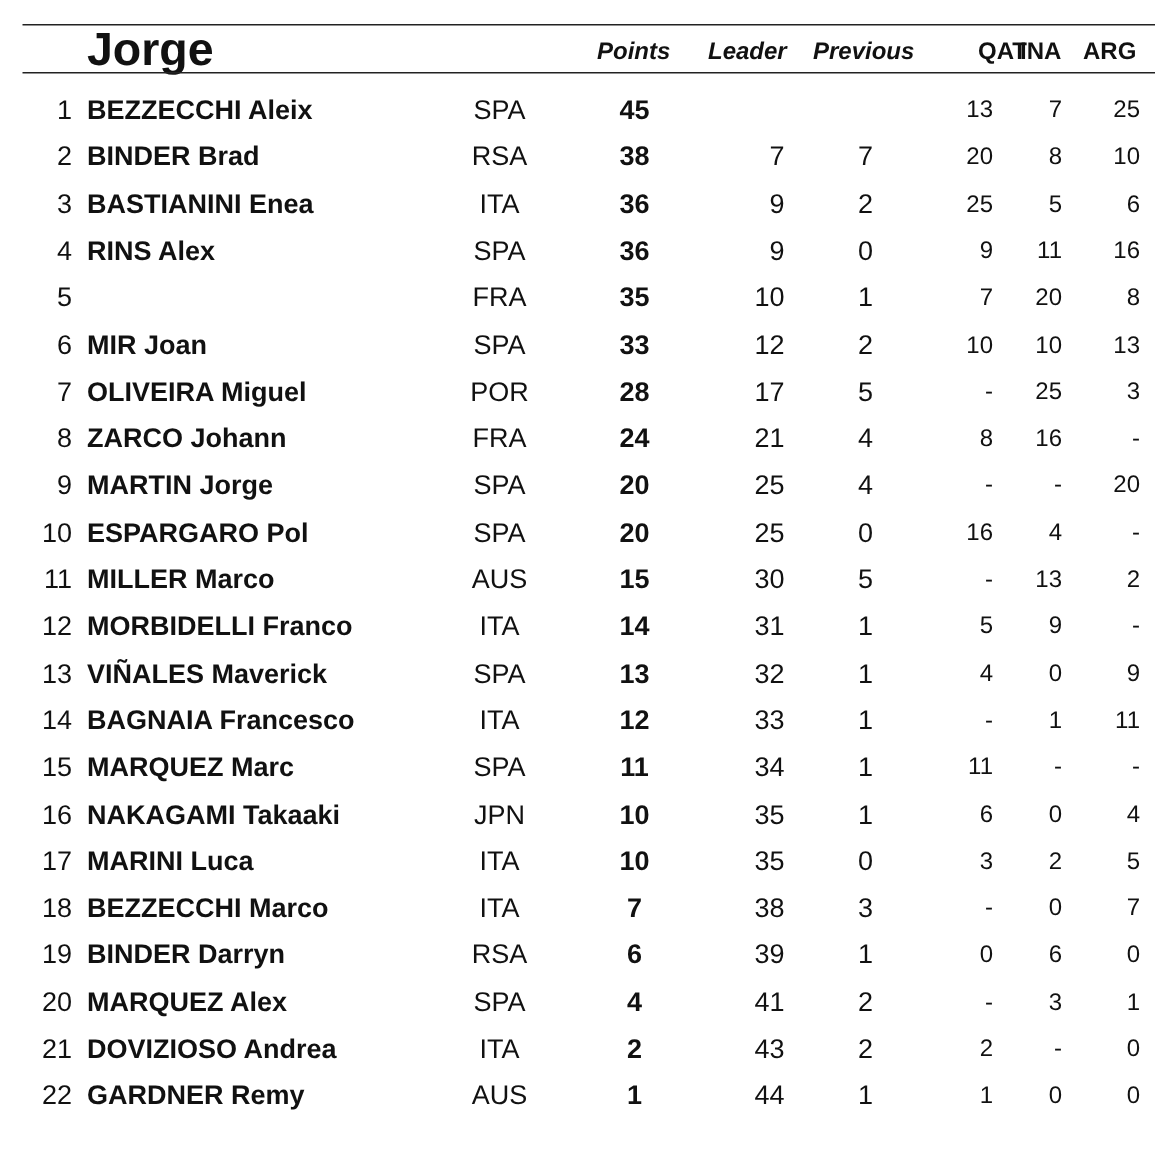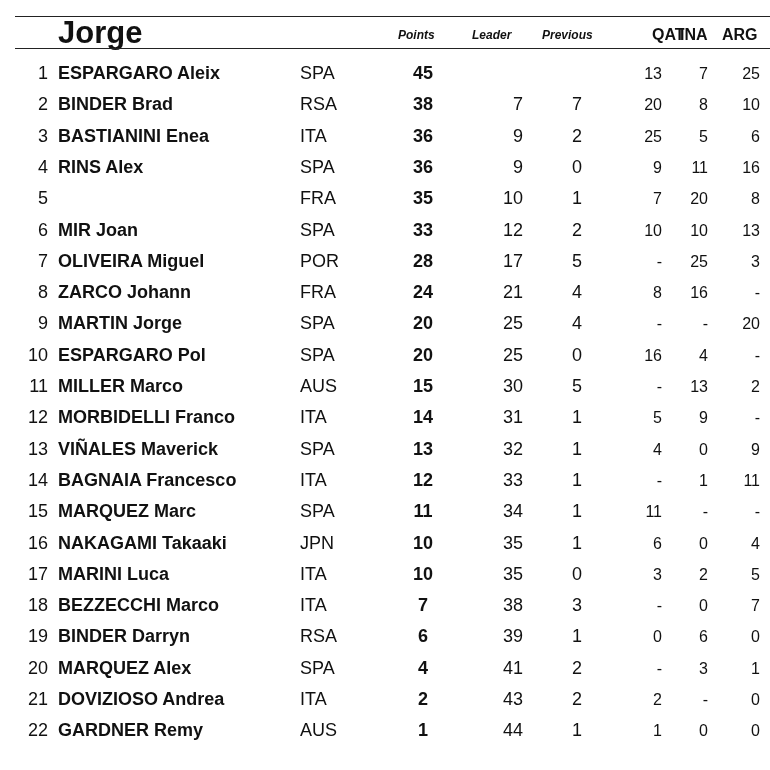--- a/index.html
+++ b/index.html
@@ -3,27 +3,27 @@
 <meta charset="utf-8">
 <style>
   html, body { margin: 0; padding: 0; background: #ffffff; }
   body { width: 770px; height: 770px; position: relative; overflow: hidden;
          font-family: "Liberation Sans", "DejaVu Sans", sans-serif; color: #111; }
   .rule { position: absolute; left: 15px; right: 0; height: 1px; background: #222; }
   .rule.top { top: 16px; }
   .rule.mid { top: 48px; }
   .hdr { position: absolute; top: 16px; height: 32px; line-height: 34px; }
   .hdr.rider { left: 58px; font-size: 31px; font-weight: bold; top: 13px; line-height: 40px; }
-  .hdr.it { font-style: italic; font-weight: bold; font-size: 12px; top: 20px; line-height: 30px; }
+  .hdr.it { font-style: italic; font-weight: bold; font-size: 16px; top: 20px; line-height: 30px; }
   .hdr.rc { font-weight: bold; font-size: 16px; top: 20px; line-height: 30px; }
   .row { position: absolute; left: 0; width: 770px; height: 31px; font-size: 18px; line-height: 31px; }
   .cell { position: absolute; top: 0; white-space: nowrap; }
   .pos { left: 0; width: 48px; text-align: right; }
   .name { left: 58px; font-weight: bold; }
-  .nat { left: 300px; width: 66px; text-align: left; }
+  .nat { left: 300px; width: 66px; text-align: center; }
   .pts { left: 400px; width: 46px; text-align: center; font-weight: bold; }
   .ldr { left: 480px; width: 43px; text-align: right; }
   .prv { left: 540px; width: 42px; text-align: right; }
   .qat { left: 620px; width: 42px; text-align: right; font-size: 16px; }
   .ina { left: 670px; width: 38px; text-align: right; font-size: 16px; }
   .arg { left: 718px; width: 42px; text-align: right; font-size: 16px; }
 </style>
 </head>
 <body>
 
@@ -33,21 +33,21 @@
 <div class="hdr it" style="left:472px;">Leader</div>
 <div class="hdr it" style="left:542px;">Previous</div>
 <div class="hdr rc" style="left:652px;">QAT</div>
 <div class="hdr rc" style="left:680px;">INA</div>
 <div class="hdr rc" style="left:722px;">ARG</div>
 <div class="rule mid"></div>
 
 <div id="rows">
     <div class="row" style="top: 58px;">
       <span class="cell pos">1</span>
-      <span class="cell name">ESPARGARO Aleix</span>
+      <span class="cell name">BEZZECCHI Aleix</span>
       <span class="cell nat">SPA</span>
       <span class="cell pts">45</span>
       <span class="cell ldr"></span>
       <span class="cell prv"></span>
       <span class="cell qat">13</span>
       <span class="cell ina">7</span>
       <span class="cell arg">25</span>
     </div>
     <div class="row" style="top: 89.3px;">
       <span class="cell pos">2</span>

